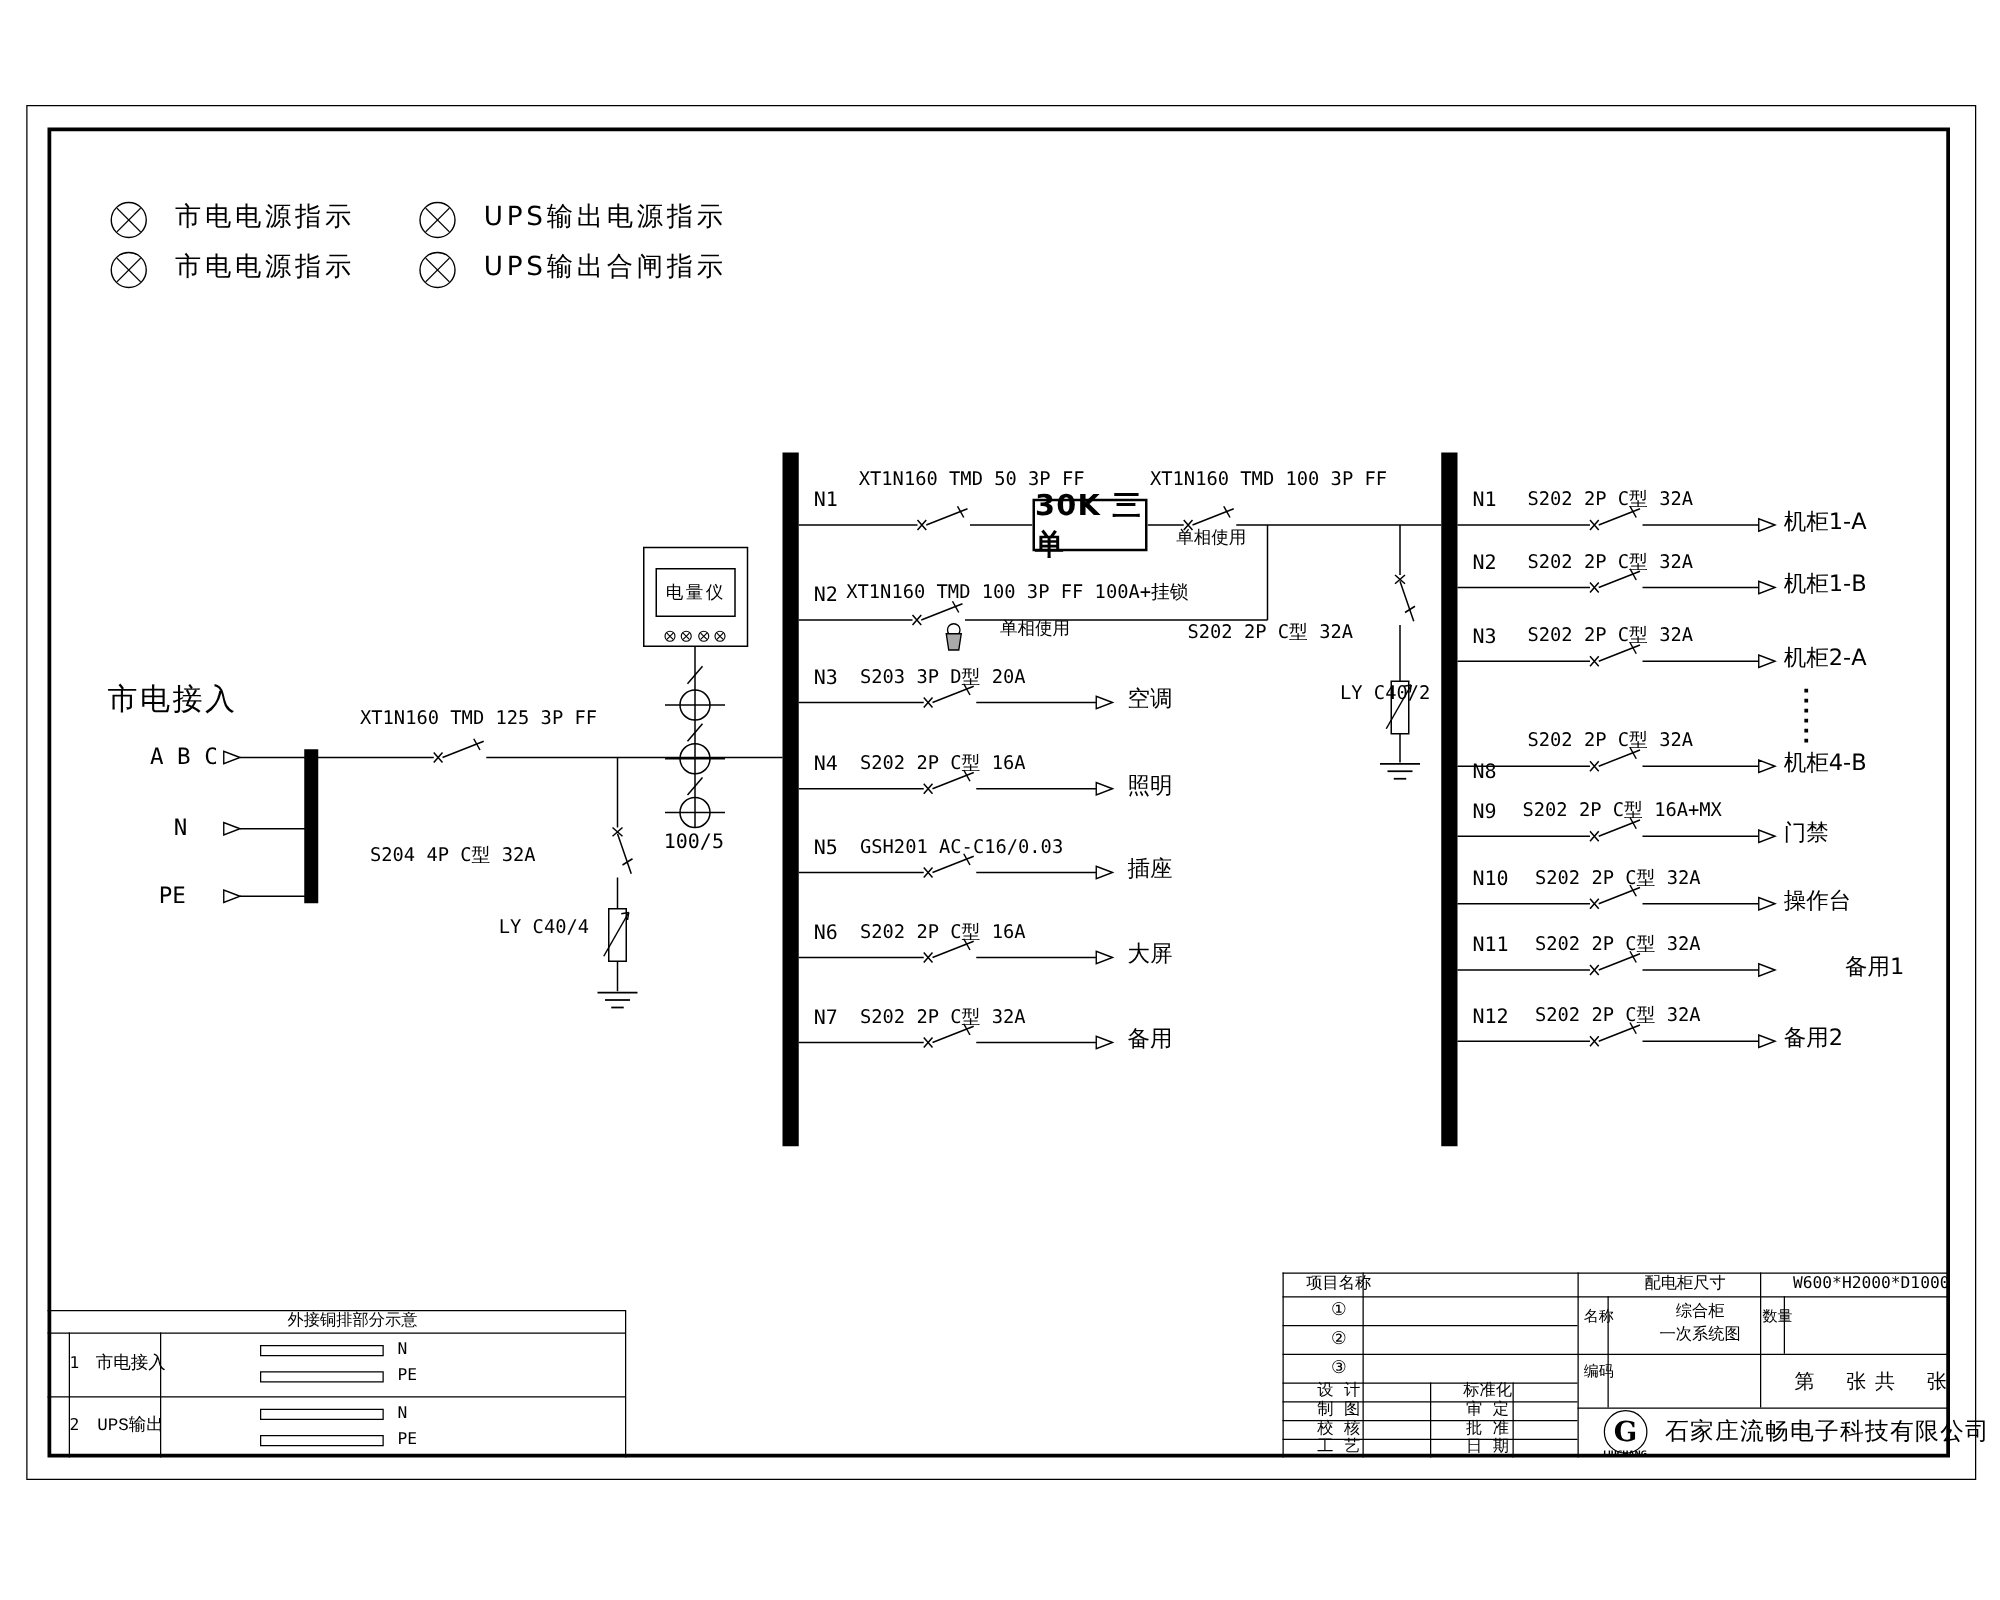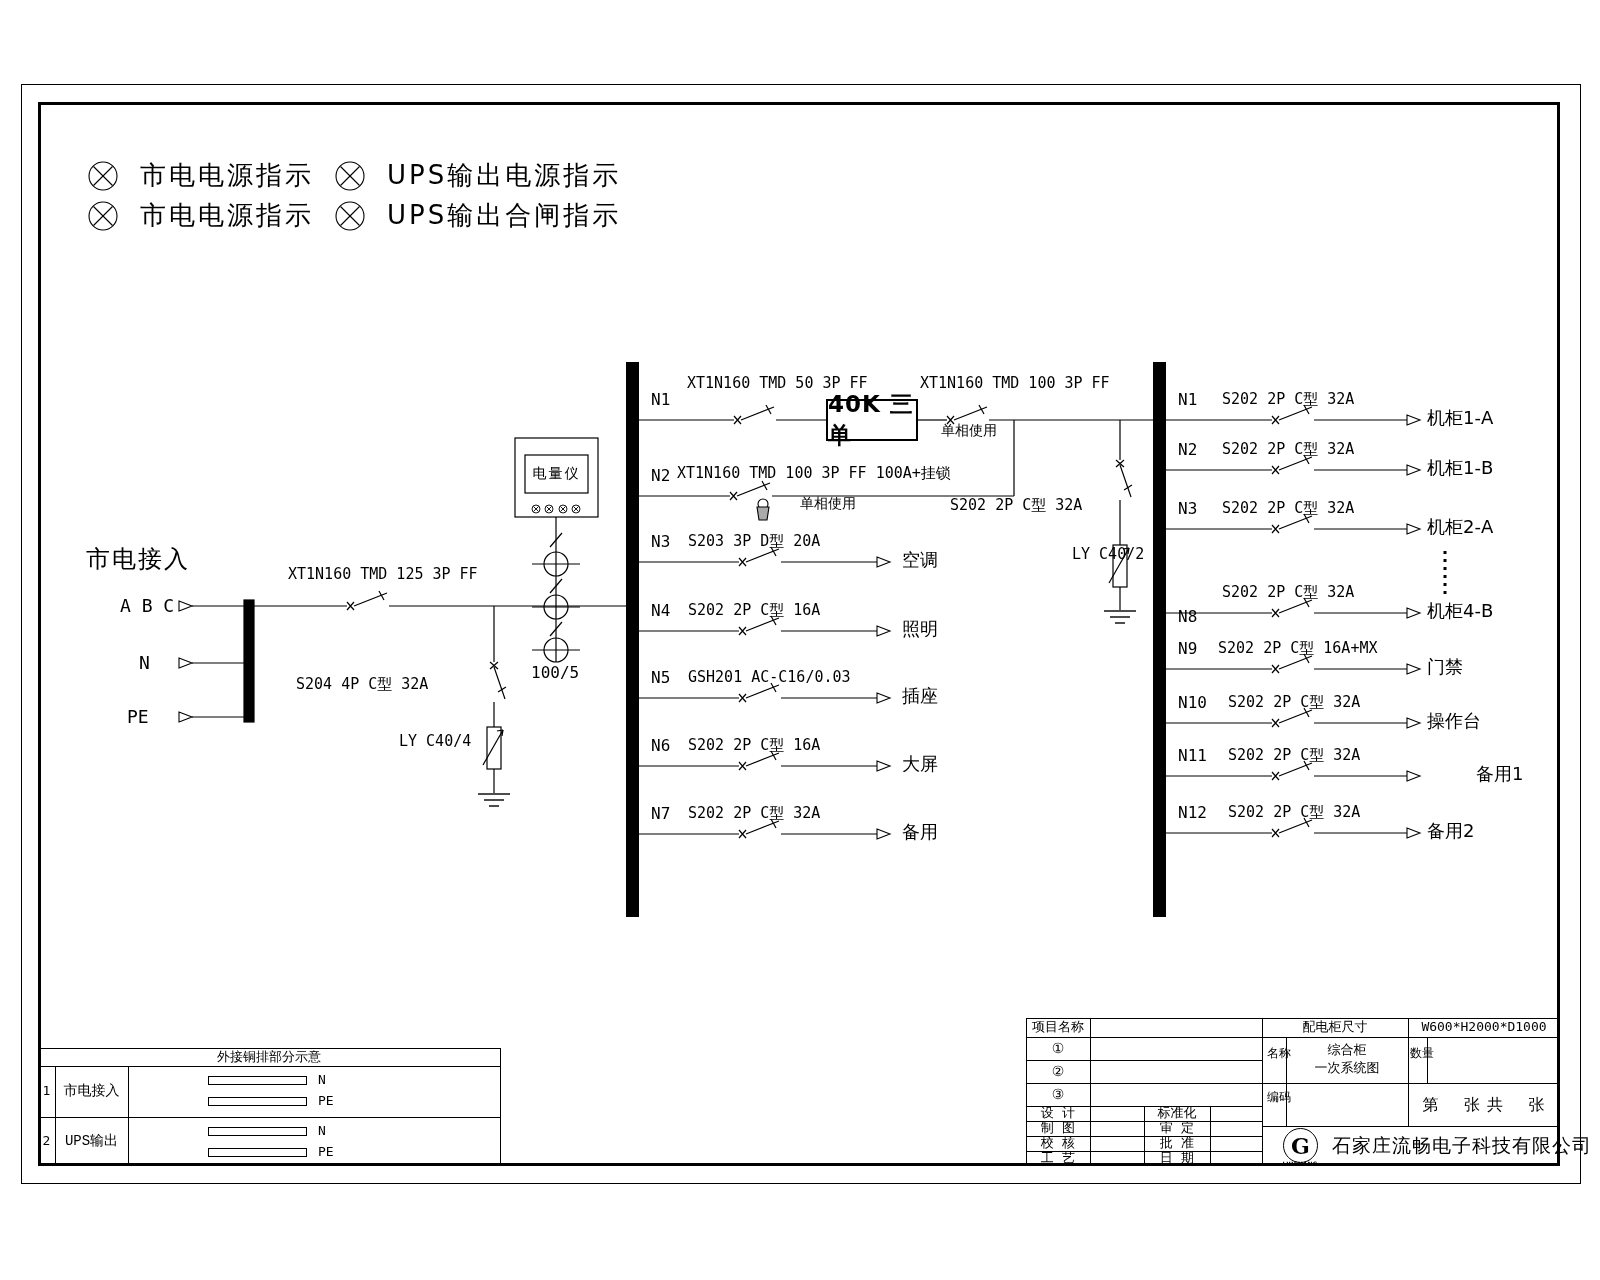--- a/index.html
+++ b/index.html
@@ -8,22 +8,22 @@
   .border-box{position:absolute;box-sizing:border-box;}
   #outer-frame{left:21px;top:84px;width:1560px;height:1100px;border:1.5px solid #000;}
   #inner-frame{left:38px;top:102px;width:1522px;height:1064px;border:3.5px solid #000;}
   svg{position:absolute;left:0;top:0;}
   .lbl{position:absolute;white-space:pre;line-height:1.15;color:#000;}
   .m13{font-family:"DejaVu Sans Mono","DejaVu Sans",monospace;font-size:13px;}
   .m15{font-family:"DejaVu Sans Mono","DejaVu Sans",monospace;font-size:15px;}
   .m16{font-family:"DejaVu Sans Mono","DejaVu Sans",monospace;font-size:16px;}
   .m18{font-family:"DejaVu Sans Mono","DejaVu Sans",monospace;font-size:18px;text-align:center;}
   .cn13{font-size:13px;} .cn14{font-size:14px;font-family:Liberation Mono, monospace;} .cn18{font-size:18px;}
-  .cn24{font-size:24px;letter-spacing:2px;} .cn26{font-size:26px;letter-spacing:3px;}
-  .center{display:flex;align-items:center;justify-content:center;text-align:center;}
+  .cn24{font-size:24px;letter-spacing:2px;} .cn26{font-size:21px;letter-spacing:3px;}
+  .center{display:flex;align-items:center;justify-content:center;text-align:center;padding-left:13px;}
   .hl{position:absolute;height:1px;background:#000;}
   .vl{position:absolute;width:1px;background:#000;}
   .busbar-copper{position:absolute;box-sizing:border-box;border:1.3px solid #000;background:#fff;}
   .vert-label{width:15px;word-break:break-all;line-height:13px;font-size:12px;text-align:center;}
   #ups-box{position:absolute;left:826px;top:399px;width:92px;height:42px;box-sizing:border-box;
            border:2px solid #000;background:#fff;display:flex;align-items:center;justify-content:center;
            font-size:23px;font-weight:bold;letter-spacing:1px;}
   #meter-inner{position:absolute;left:525px;top:455px;width:63px;height:38px;display:flex;
            align-items:center;justify-content:center;font-size:14px;letter-spacing:2px;}
   #logo-circle{position:absolute;left:1283px;top:1128px;width:33px;height:33px;border:1.5px solid #000;
@@ -267,21 +267,21 @@
   <div class="lbl m18" style="left:139px;top:653px">N</div>
   <div class="lbl m18" style="left:127px;top:707px">PE</div>
   <div class="lbl m15" style="left:288px;top:566px">XT1N160 TMD 125 3P FF</div>
   <div class="lbl m15" style="left:296px;top:676px">S204 4P C型 32A</div>
   <div class="lbl m15" style="left:399px;top:733px">LY C40/4</div>
   <div id="meter-inner">电量仪</div>
   <div class="lbl m16" style="left:531px;top:664px">100/5</div>
 
   <div class="lbl m15" style="left:687px;top:375px">XT1N160 TMD 50 3P FF</div>
   <div class="lbl m15" style="left:920px;top:375px">XT1N160 TMD 100 3P FF</div>
-  <div id="ups-box">40K 三单</div>
+  <div id="ups-box">30K 三单</div>
   <div class="lbl cn14" style="left:941px;top:423px">单相使用</div>
   <div class="lbl m15" style="left:677px;top:465px">XT1N160 TMD 100 3P FF 100A+挂锁</div>
   <div class="lbl cn14" style="left:800px;top:496px">单相使用</div>
   <div class="lbl m15" style="left:950px;top:497px">S202 2P C型 32A</div>
   <div class="lbl m15" style="left:1072px;top:546px">LY C40/2</div>
 
   <div class="lbl m16" style="left:651px;top:391px">N1</div>
   <div class="lbl m16" style="left:651px;top:467px">N2</div>
   <div class="lbl m16" style="left:651px;top:533px">N3</div>
   <div class="lbl m15" style="left:688px;top:533px">S203 3P D型 20A</div>

